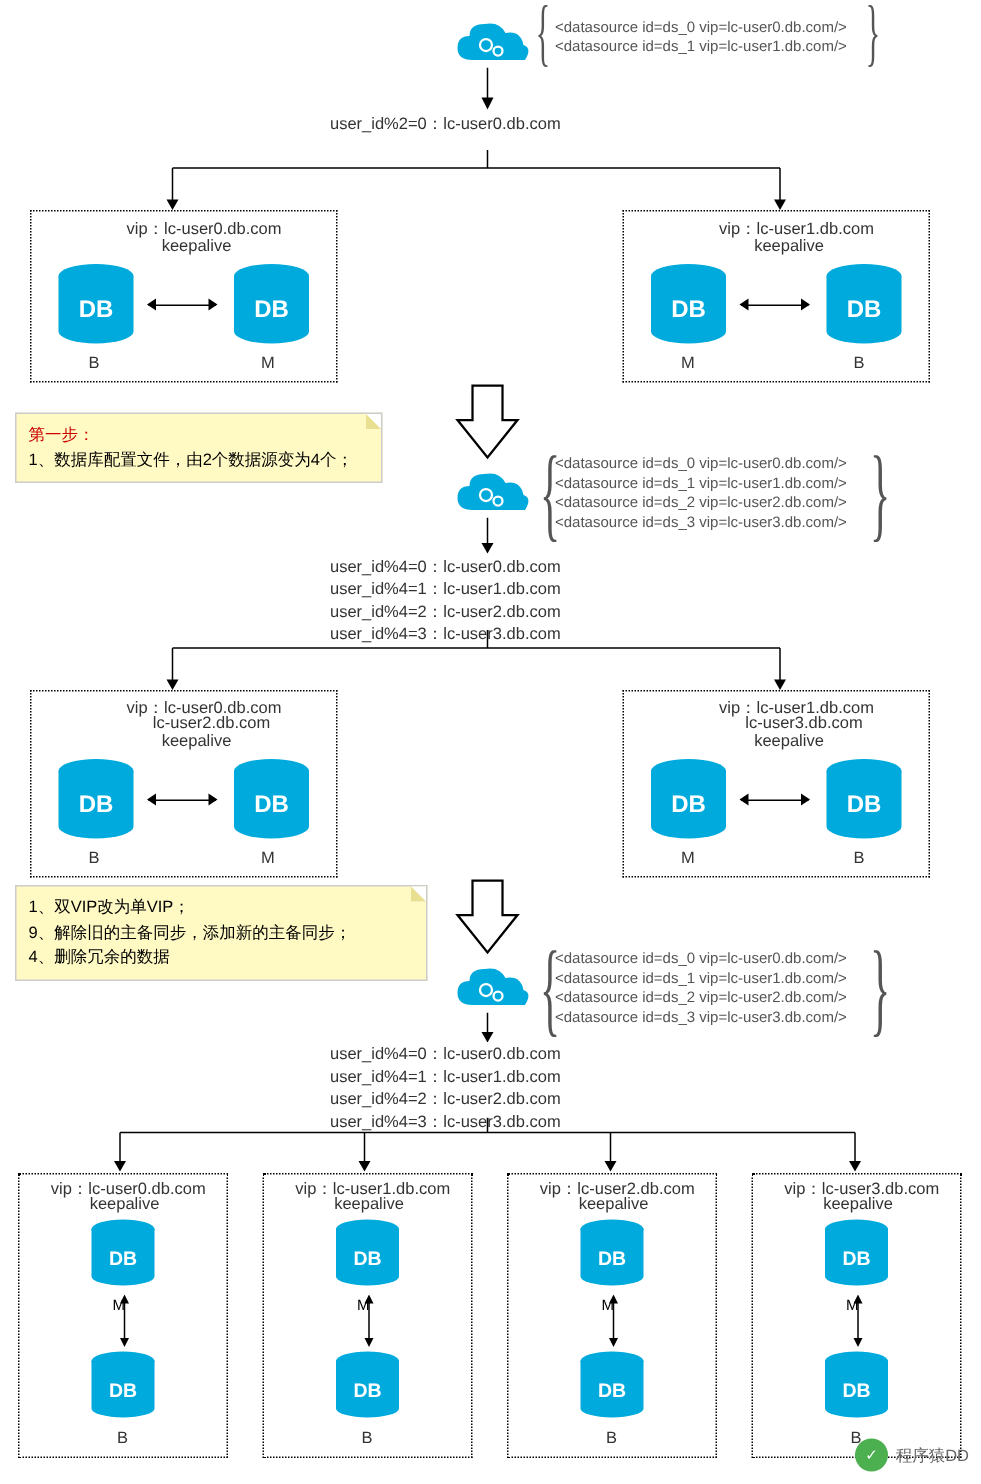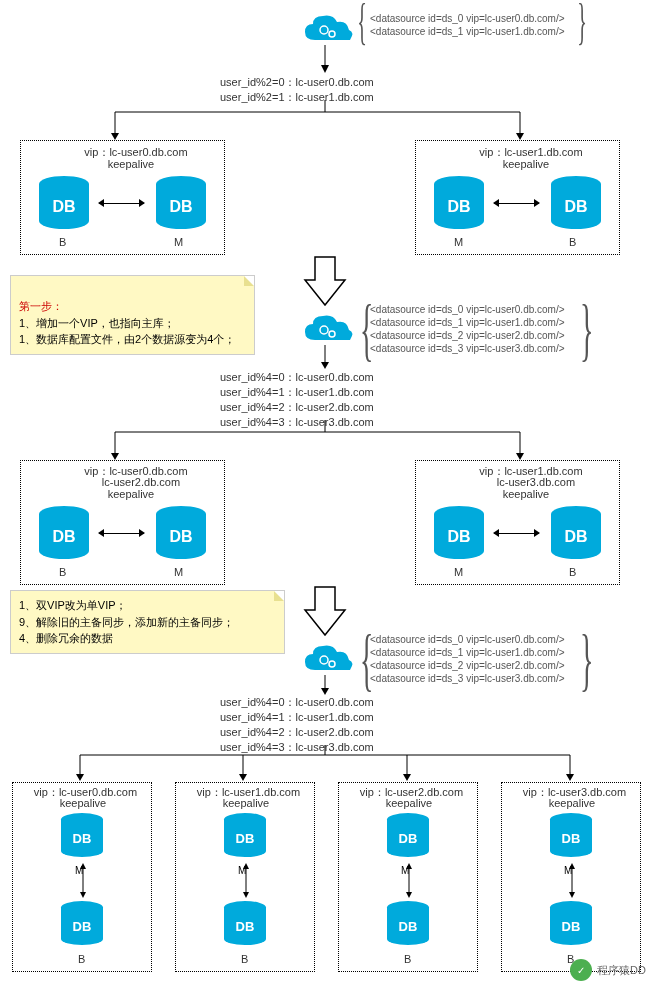--- a/index.html
+++ b/index.html
@@ -46,21 +46,20 @@
   </div>
   <div class="brace" style="left:570px; top:-8px;">}</div>
 
   <svg style="position:absolute; left:315px; top:45px;" width="20" height="30">
       <line x1="10" y1="0" x2="10" y2="22" stroke="#000"></line>
       <polygon points="10,28 6,20 14,20" fill="#000"></polygon>
     </svg>
 
   <div class="label" style="left:220px; top:75px; width:220px; text-align:left;">
     <div class="label-line">user_id%2=0：lc-user0.db.com</div>
-    <div class="label-line">user_id%2=1：lc-user1.db.com</div>
   </div>
 
   <svg style="position:absolute; left:0; top:100px;" width="654" height="50">
     <line x1="325" y1="0" x2="325" y2="12" stroke="#000"></line>
     <line x1="115" y1="12" x2="520" y2="12" stroke="#000"></line>
     <line x1="115" y1="12" x2="115" y2="35" stroke="#000"></line>
       <polygon points="115,40 111,33 119,33" fill="#000"></polygon>
     <line x1="520" y1="12" x2="520" y2="35" stroke="#000"></line>
       <polygon points="520,40 516,33 524,33" fill="#000"></polygon>
   </svg>
@@ -99,22 +98,21 @@
       </div>
     <div class="bm-label" style="left:38px; top:95px;">M</div>
     <div class="bm-label" style="left:153px; top:95px;">B</div>
   </div>
 
   <svg style="position:absolute; left:300px; top:255px;" width="50" height="55">
     <path d="M15 2 L35 2 L35 25 L45 25 L25 50 L5 25 L15 25 Z" fill="#fff" stroke="#000" stroke-width="1.5"></path>
   </svg>
 
   <div class="note" style="left:10px; top:275px; width:245px;">
-    <div style="color:#c00;margin-top:16px;">第一步：</div>
-    <div>1、增加一个VIP，也指向主库；</div>
+    <div style="color:#c00;">第一步：</div>
     <div>1、数据库配置文件，由2个数据源变为4个；</div>
   </div>
 
   <div style="position:absolute; left:300px; top:310px;">
     <svg width="55" height="40">
         <path d="M15 30 Q5 30 5 22 Q5 14 13 14 Q13 6 23 6 Q33 4 37 12 Q47 10 49 20 Q55 22 50 30 Z" fill="#00aadc"></path>
         <circle cx="24" cy="20" r="4" fill="none" stroke="#fff" stroke-width="1.5"></circle>
         <circle cx="32" cy="24" r="3" fill="none" stroke="#fff" stroke-width="1.5"></circle>
       </svg>
   </div>

